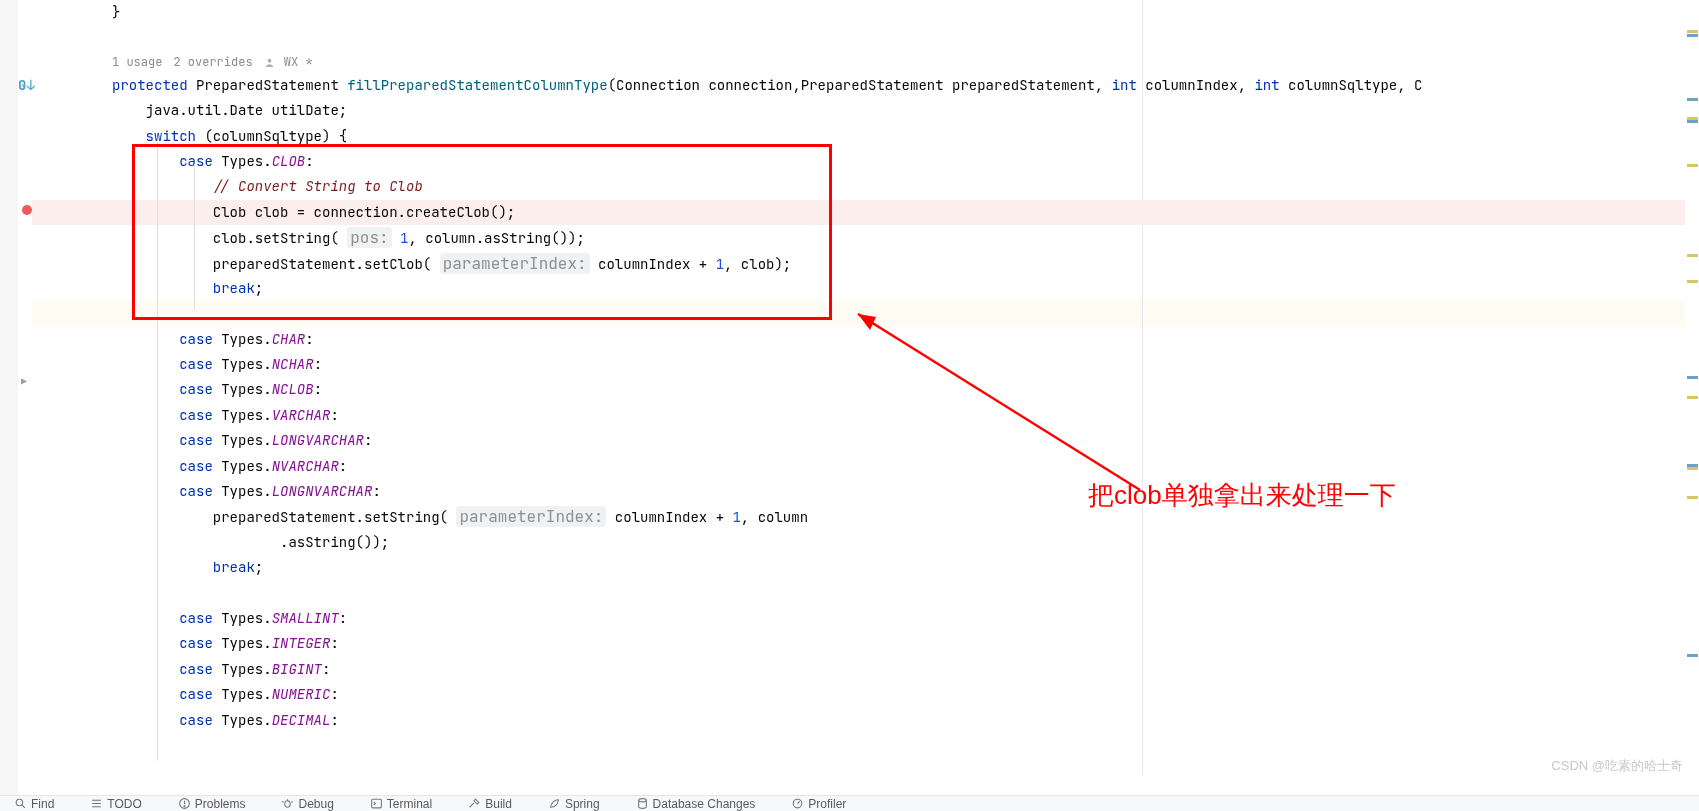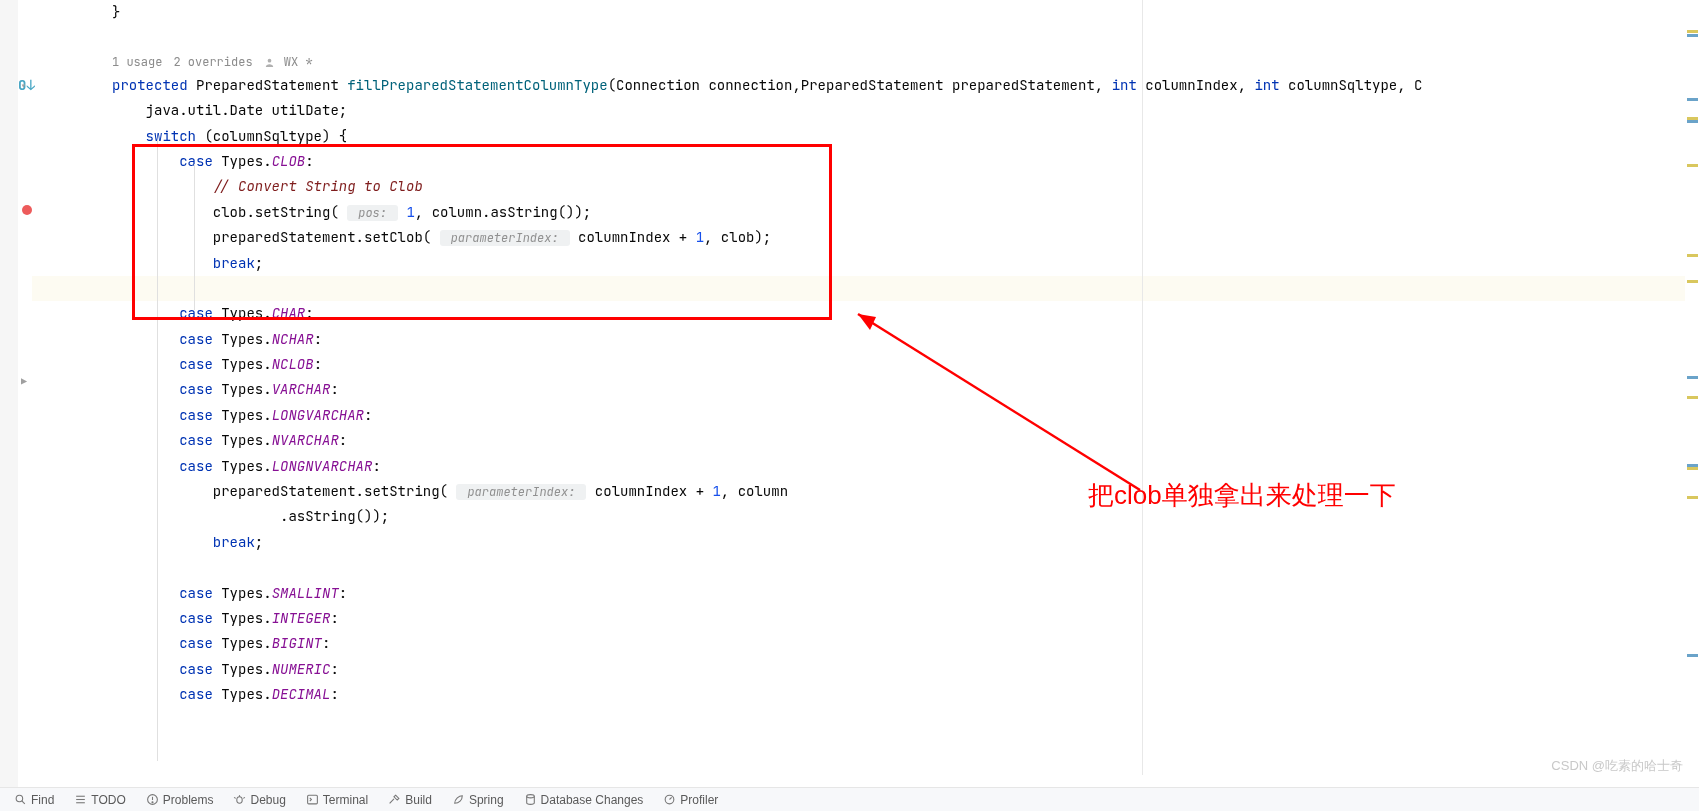--- a/index.html
+++ b/index.html
@@ -84,46 +84,45 @@
     }
     .kw { color: #0033b3; }
     .method-decl { color: #00627a; }
     .static-field { color: #871094; font-style: italic; }
     .num { color: #1750eb; }
     .comment { color: #7f1d1d; font-style: italic; }
     .param-hint {
       color: #909090;
       background: #eff1f2;
       border-radius: 3px;
-      padding: 0 11px;
-      font-size: 12px;
-      font-style: italic;
+      padding: 0 3px;
+      font-size: 16px;
     }
     .punct { color: #080808; }
     .meta-bar {
       height: 22px;
       line-height: 22px;
       color: #8c8c8c;
       font-size: 12px;
       padding-left: 0;
       display: flex;
       gap: 11px;
       align-items: center;
     }
     .meta-author svg { vertical-align: middle; margin-right: 2px; }
     .toolbar {
       position: absolute;
       left: 0; bottom: 0; right: 0;
-      height: 24px;
+      height: 16px;
       border-top: 1px solid #e6e6e6;
       background: #f7f8fa;
       display: flex;
       align-items: center;
       padding: 0 14px;
-      gap: 20px;
+      gap: 36px;
       color: #5a5a5a;
       font-size: 12px;
       font-family: -apple-system, "Segoe UI", sans-serif;
     }
     .toolbar-item { display: flex; align-items: center; gap: 4px; cursor: pointer; }
     .toolbar-item svg { flex-shrink: 0; }
     .watermark {
       position: absolute;
       right: 16px; bottom: 36px;
       color: rgba(170,170,170,0.65);
@@ -219,20 +218,21 @@
           <path d="M4 22c0-4 4-6 8-6s8 2 8 6"></path>
         </svg>
       <span>WX *</span>
     </span>
   </div>
   <div class="line"><span class="kw">protected</span><span> PreparedStatement </span><span class="method-decl">fillPreparedStatementColumnType</span><span>(Connection connection,PreparedStatement preparedStatement, </span><span class="kw">int</span><span> columnIndex, </span><span class="kw">int</span><span> columnSqltype, C</span></div>
   <div class="line"><span>    java.util.Date utilDate;</span></div>
   <div class="line">    <span class="kw">switch</span><span> (columnSqltype) {</span></div>
   <div class="line">        <span class="kw">case</span><span> Types.</span><span class="static-field">CLOB</span>:</div>
   <div class="line">            <span class="comment">// Convert String to Clob</span></div>
+  <div class="line line-highlight-red">            <span>Clob clob = connection.createClob();</span></div>
   <div class="line">            <span>clob.setString( </span><span class="param-hint">pos:</span><span> </span><span class="num">1</span><span>, column.asString());</span></div>
   <div class="line">            <span>preparedStatement.setClob( </span><span class="param-hint">parameterIndex:</span><span> columnIndex + </span><span class="num">1</span><span>, clob);</span></div>
   <div class="line">            <span class="kw">break</span>;</div>
   <div class="line line-highlight-yellow">&nbsp;</div>
   <div class="line">        <span class="kw">case</span><span> Types.</span><span class="static-field">CHAR</span>:</div>
   <div class="line">        <span class="kw">case</span><span> Types.</span><span class="static-field">NCHAR</span>:</div>
   <div class="line">        <span class="kw">case</span><span> Types.</span><span class="static-field">NCLOB</span>:</div>
   <div class="line">        <span class="kw">case</span><span> Types.</span><span class="static-field">VARCHAR</span>:</div>
   <div class="line">        <span class="kw">case</span><span> Types.</span><span class="static-field">LONGVARCHAR</span>:</div>
   <div class="line">        <span class="kw">case</span><span> Types.</span><span class="static-field">NVARCHAR</span>:</div>

